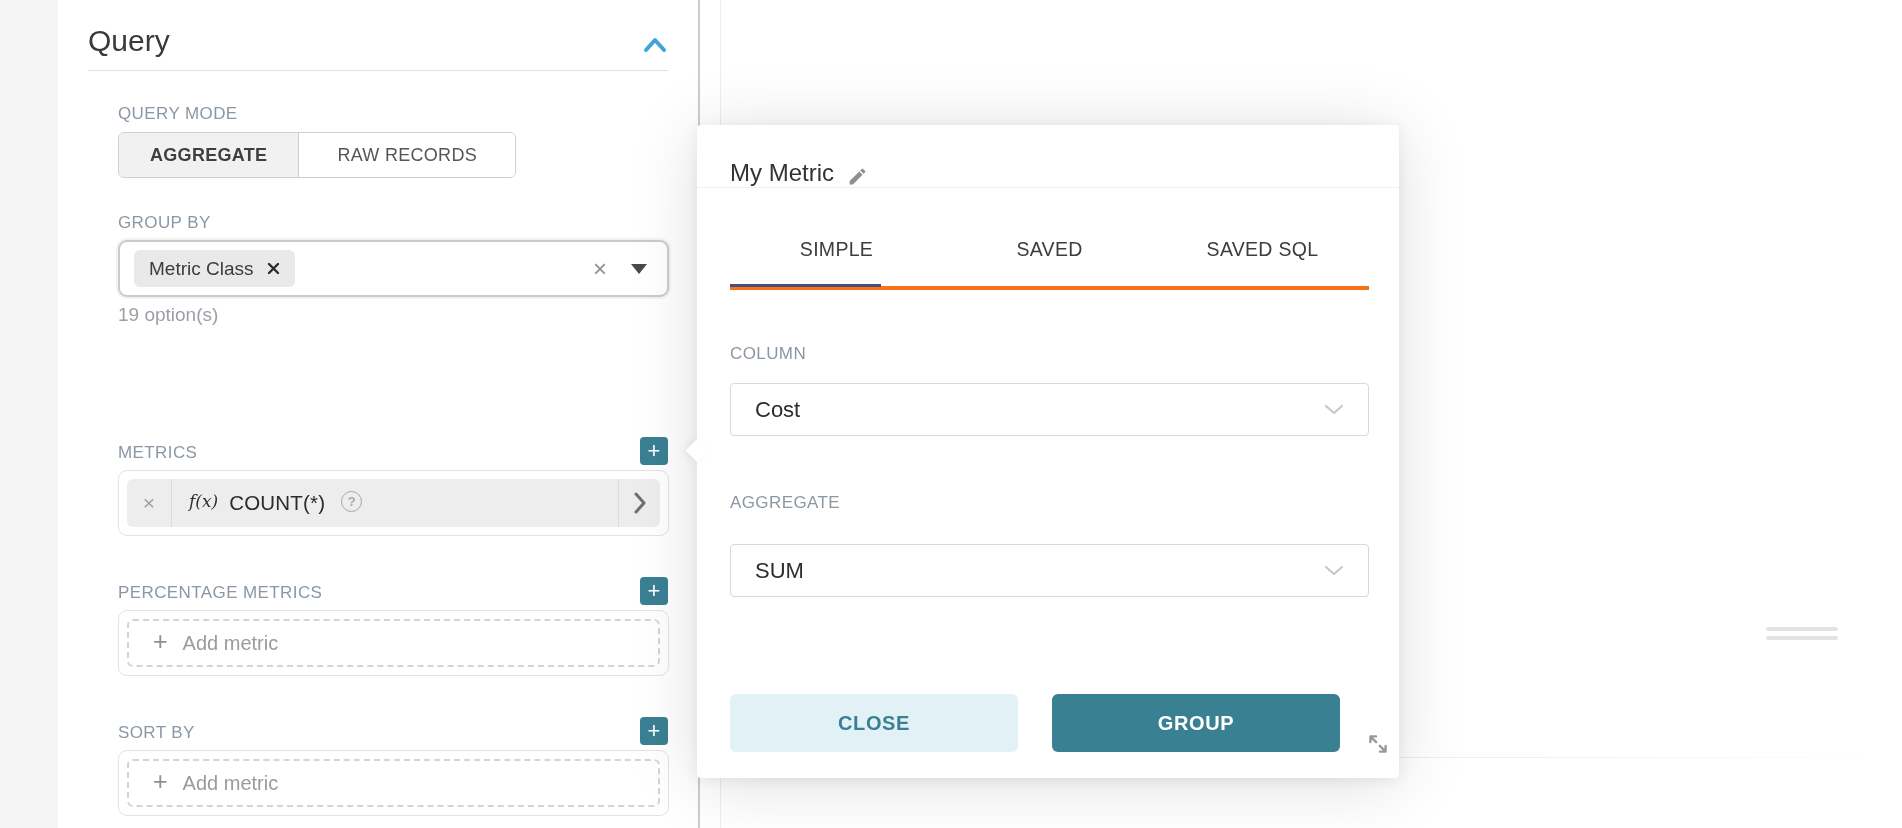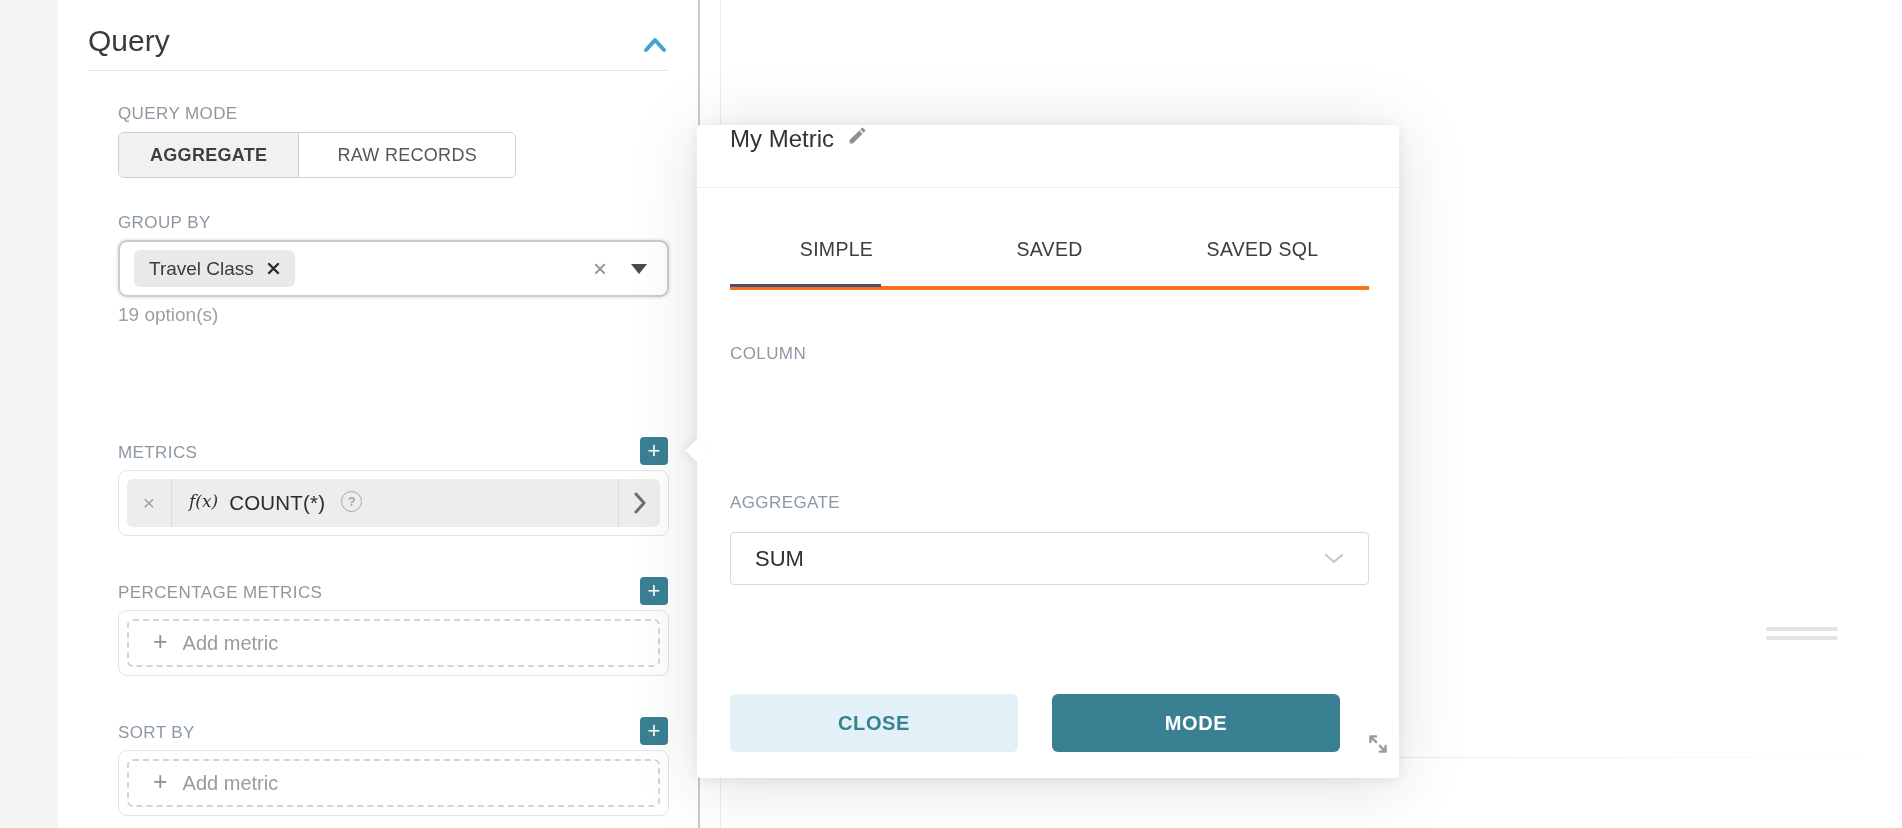--- a/index.html
+++ b/index.html
@@ -70,35 +70,35 @@
   .plus-glyph { color:#8f8f8f; font-size:25px; font-weight:500; margin-top:-3px; }
   .ph { color:#9b9b9b; font-size:20px; }
 
   
   .popover { position:absolute; left:697px; top:125px; width:702px; height:653px; background:#ffffff;
     border-radius:4px; z-index:10;
     box-shadow:0 6px 70px rgba(0,0,0,0.13), 0 2px 14px rgba(0,0,0,0.07); }
   .pop-arrow { position:absolute; left:-8px; top:317px; width:17px; height:17px; background:#ffffff;
     transform:rotate(45deg); box-shadow:-3px 3px 8px rgba(0,0,0,0.06); }
   .pop-head { position:absolute; left:33px; top:0; right:30px; height:62px; display:flex;
-    align-items:flex-start; gap:13px; }
+    align-items:flex-end; gap:13px; }
   .pop-title { font-size:24px; color:#333333; }
   .head-div { position:absolute; left:0; top:62px; width:100%; height:1px; background:#f0f0f0; }
   .tabs { position:absolute; left:33px; top:63px; width:639px; height:102px; display:flex;
     border-bottom:4px solid #f97316; }
   .tab { flex:1; display:flex; align-items:flex-end; justify-content:center; padding-bottom:25px;
     font-size:19.5px; color:#3d3d3d; letter-spacing:0.3px; position:relative; cursor:pointer; }
   .tab.active::after { content:""; position:absolute; left:0; bottom:-1px; width:71%; height:3px;
     background:#454e7c; }
   .plabel { position:absolute; left:33px; font-size:17px; color:#8b98a4; letter-spacing:0.4px; }
   .lbl-col { top:219px; } .lbl-agg { top:368px; }
   .select { position:absolute; left:33px; width:639px; height:53px; border:1px solid #d9d9d9;
     border-radius:4px; display:flex; align-items:center; justify-content:space-between;
     padding:0 24px; font-size:22px; color:#2d2d2d; cursor:pointer; background:#fff; }
-  .sel-col { top:258px; } .sel-agg { top:407px; }
+  .sel-col { top:258px; } .sel-agg { top:419px; }
   .btn { position:absolute; top:569px; width:288px; height:58px; border:none; border-radius:6px;
     font-size:20px; font-weight:700; letter-spacing:0.6px; cursor:pointer;
     font-family:"Liberation Sans", sans-serif; }
   .btn-close { left:33px; background:#e2f1f6; color:#3a8093; }
   .btn-save { left:355px; background:#3a8093; color:#ffffff; }
   .resize { position:absolute; left:668px; top:606px; cursor:nwse-resize; }
 </style>
 </head>
 <body>
 
@@ -119,21 +119,21 @@
 
   <div class="lbl lbl-qm">QUERY MODE</div>
   <div class="segmented">
     <button class="seg active">AGGREGATE</button>
     <button class="seg raw">RAW RECORDS</button>
   </div>
 
   <div class="lbl lbl-gb">GROUP BY</div>
   <div class="gb-select">
     <span class="chip">
-      <span>Travel Class</span>
+      <span>Metric Class</span>
       <svg width="13" height="13" viewBox="0 0 13 13">
         <path d="M2 2 L11 11 M11 2 L2 11" stroke="#2b2b2b" stroke-width="2.4" stroke-linecap="round"></path>
       </svg>
     </span>
     <span class="gb-spacer"></span>
     <span class="gb-clear">×</span>
     <span class="gb-caret"></span>
   </div>
   <div class="hint">19 option(s)</div>
 
@@ -190,30 +190,36 @@
       </div>
       <div class="tab">
         <span>SAVED</span>
       </div>
       <div class="tab">
         <span>SAVED SQL</span>
       </div>
     </div>
 
     <div class="plabel lbl-col">COLUMN</div>
+    <div class="select sel-col">
+      <span>Cost</span>
+      <svg width="20" height="11" viewBox="0 0 20 11">
+        <polyline points="2,2 10,9 18,2" fill="none" stroke="#c8c8c8" stroke-width="2.2" stroke-linecap="round" stroke-linejoin="round"></polyline>
+      </svg>
+    </div>
 
     <div class="plabel lbl-agg">AGGREGATE</div>
     <div class="select sel-agg">
       <span>SUM</span>
       <svg width="20" height="11" viewBox="0 0 20 11">
         <polyline points="2,2 10,9 18,2" fill="none" stroke="#c8c8c8" stroke-width="2.2" stroke-linecap="round" stroke-linejoin="round"></polyline>
       </svg>
     </div>
 
     <button class="btn btn-close">CLOSE</button>
-    <button class="btn btn-save">MODE</button>
+    <button class="btn btn-save">GROUP</button>
 
     <svg class="resize" width="26" height="26" viewBox="0 0 24 24">
       <path d="M5 5 L10.3 10.3 M5 5 L5 10.2 M5 5 L10.2 5 M19 19 L13.7 13.7 M19 19 L19 13.8 M19 19 L13.8 19" fill="none" stroke="#9a9a9a" stroke-width="2.2" stroke-linecap="round"></path>
     </svg>
   </div>
 
 </div>
 
 </body></html>

